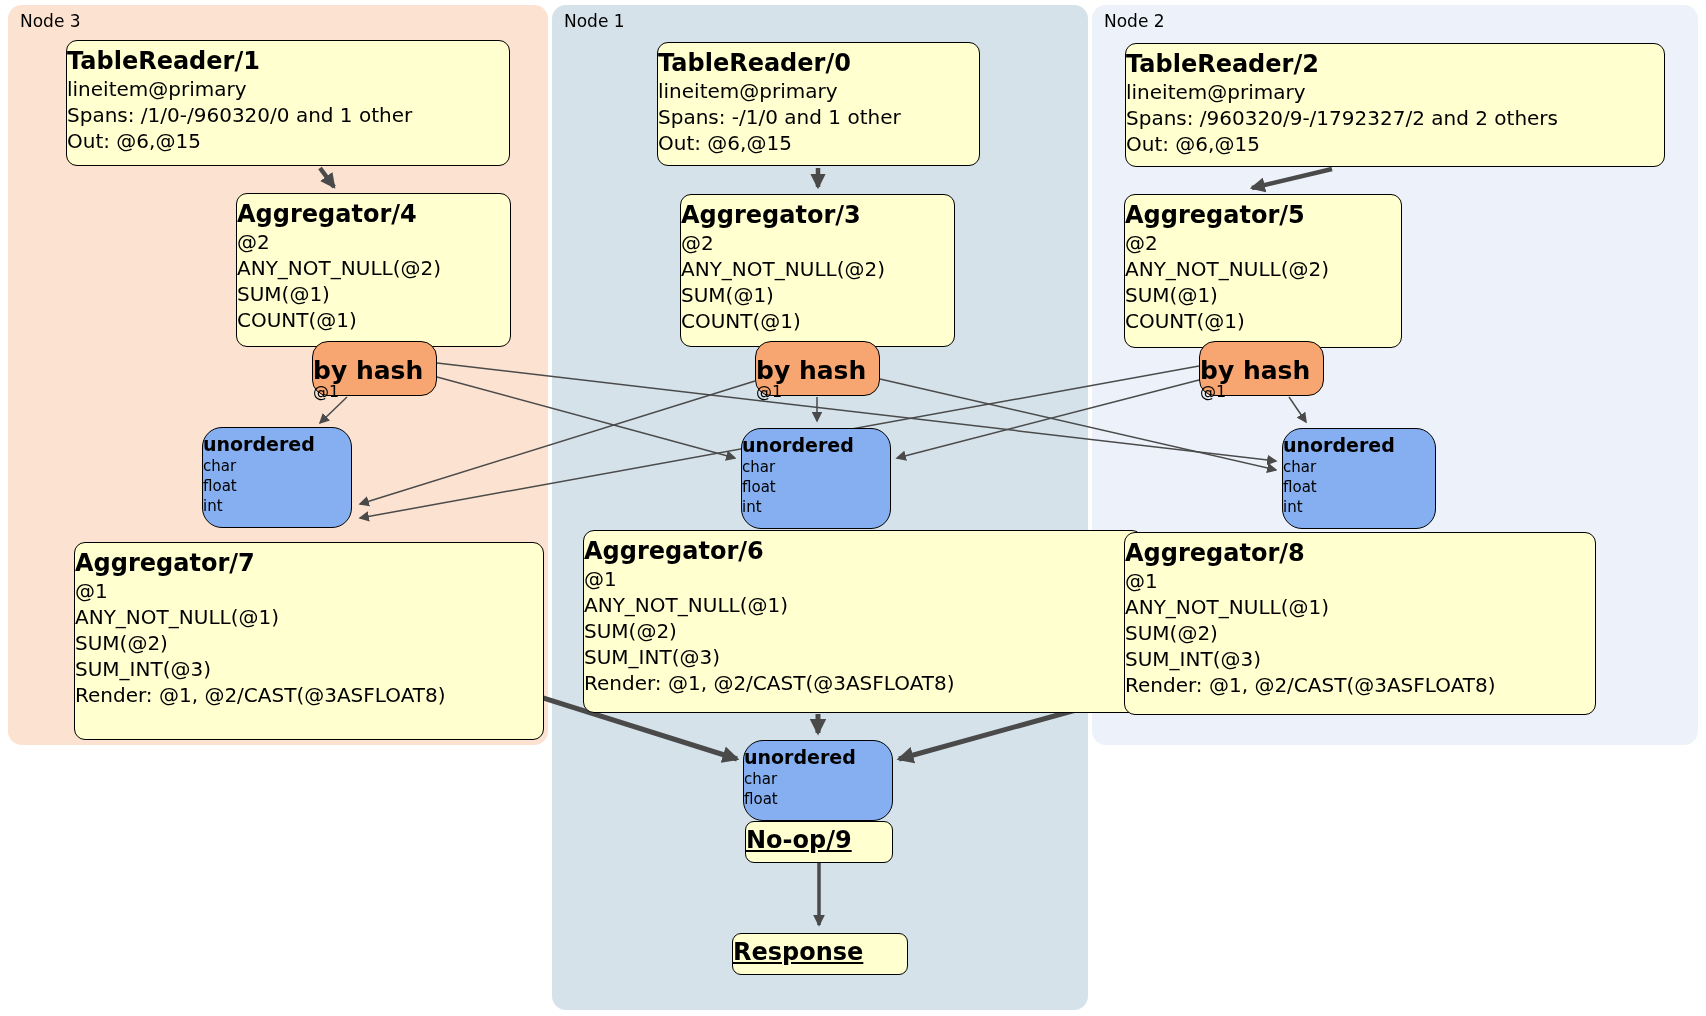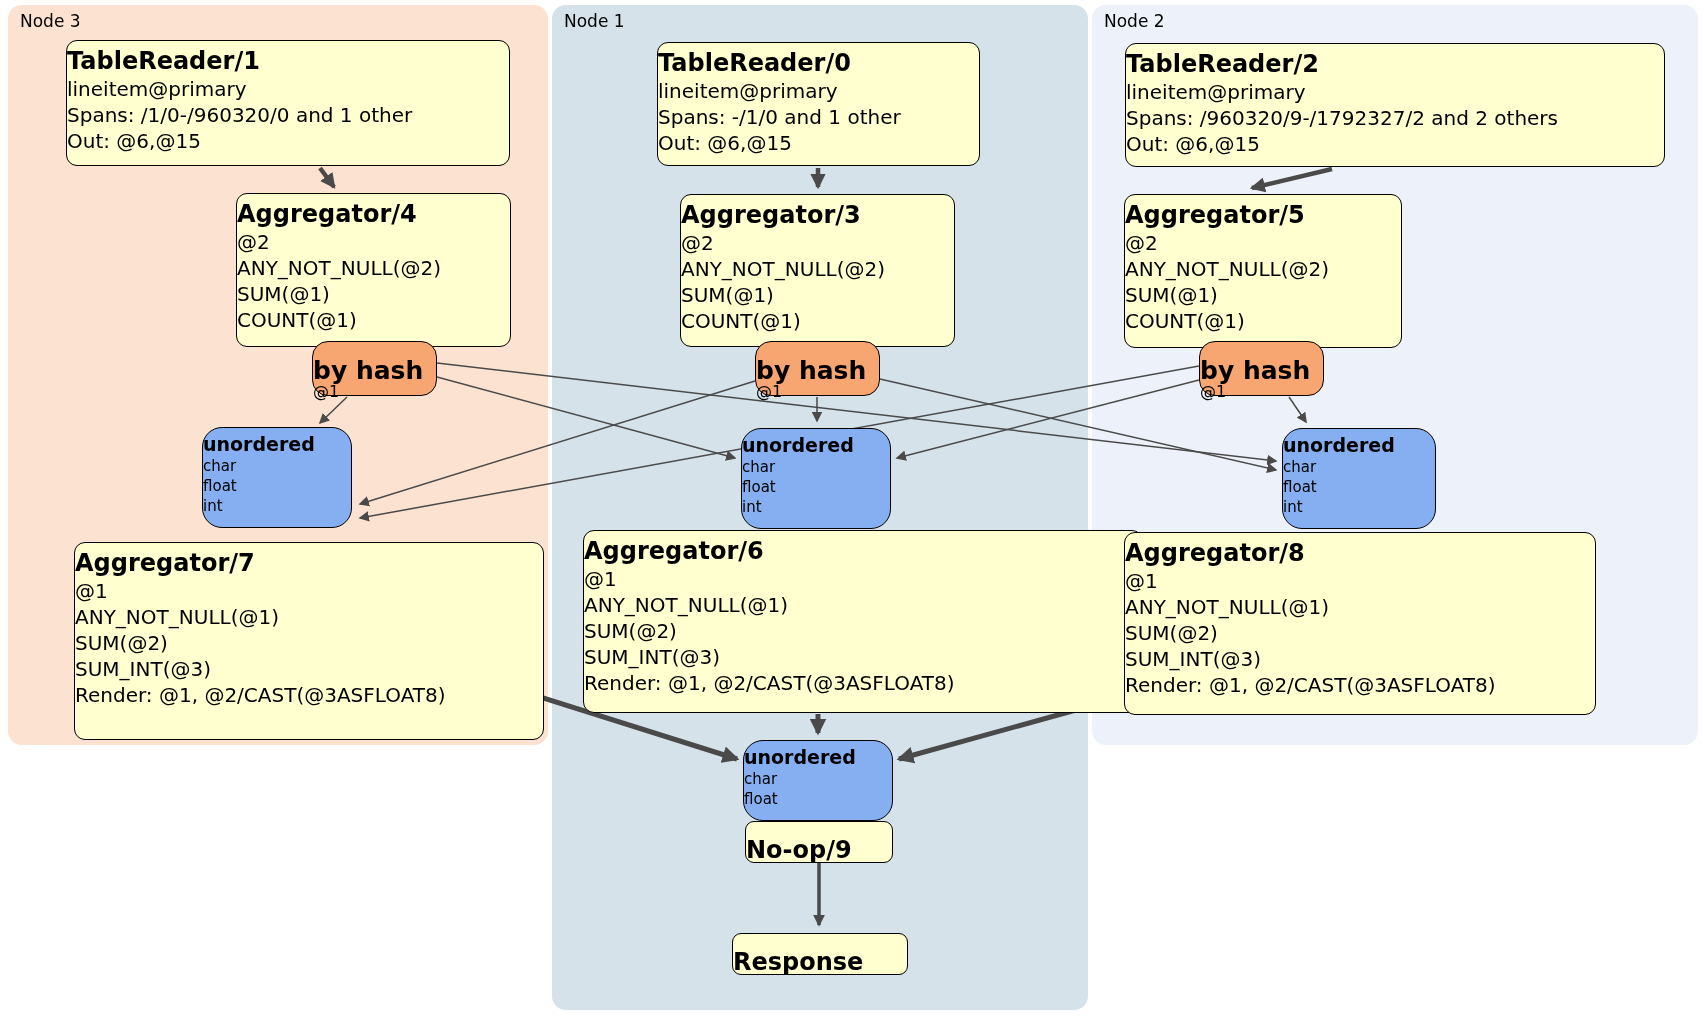--- a/index.html
+++ b/index.html
@@ -18,21 +18,21 @@
     background:#ffffd0;border:1.7px solid #000;border-radius:11px;padding-top:5px;
   }
   .box .title{font-weight:bold;font-size:24px;line-height:30px;white-space:nowrap;}
   .box .line{font-size:20px;line-height:26px;white-space:nowrap;}
   .router{background:#f8a671;border-radius:16px;padding-top:4px;z-index:3;}
   .router .title{font-size:25px;line-height:23px;margin-top:13px;}
   .router .line{font-size:16px;line-height:19px;}
   .sync{background:#85aff0;border-radius:20px;padding-top:4px;z-index:3;}
   .sync .title{font-size:19px;line-height:24px;}
   .sync .line{font-size:15px;line-height:20px;}
-  .terminal{border-radius:9px;padding-top:13px;}
+  .terminal{border-radius:9px;padding-top:3px;text-decoration:underline;}
 </style>
 </head>
 <body>
 
 <div id="canvas">
 
   <div class="panel panel-n3" style="left:8px;top:5px;width:540px;height:740px;">
     <div class="panel-label">Node 3</div>
   </div>
   <div class="panel panel-n1" style="left:552px;top:5px;width:536px;height:1005px;">

